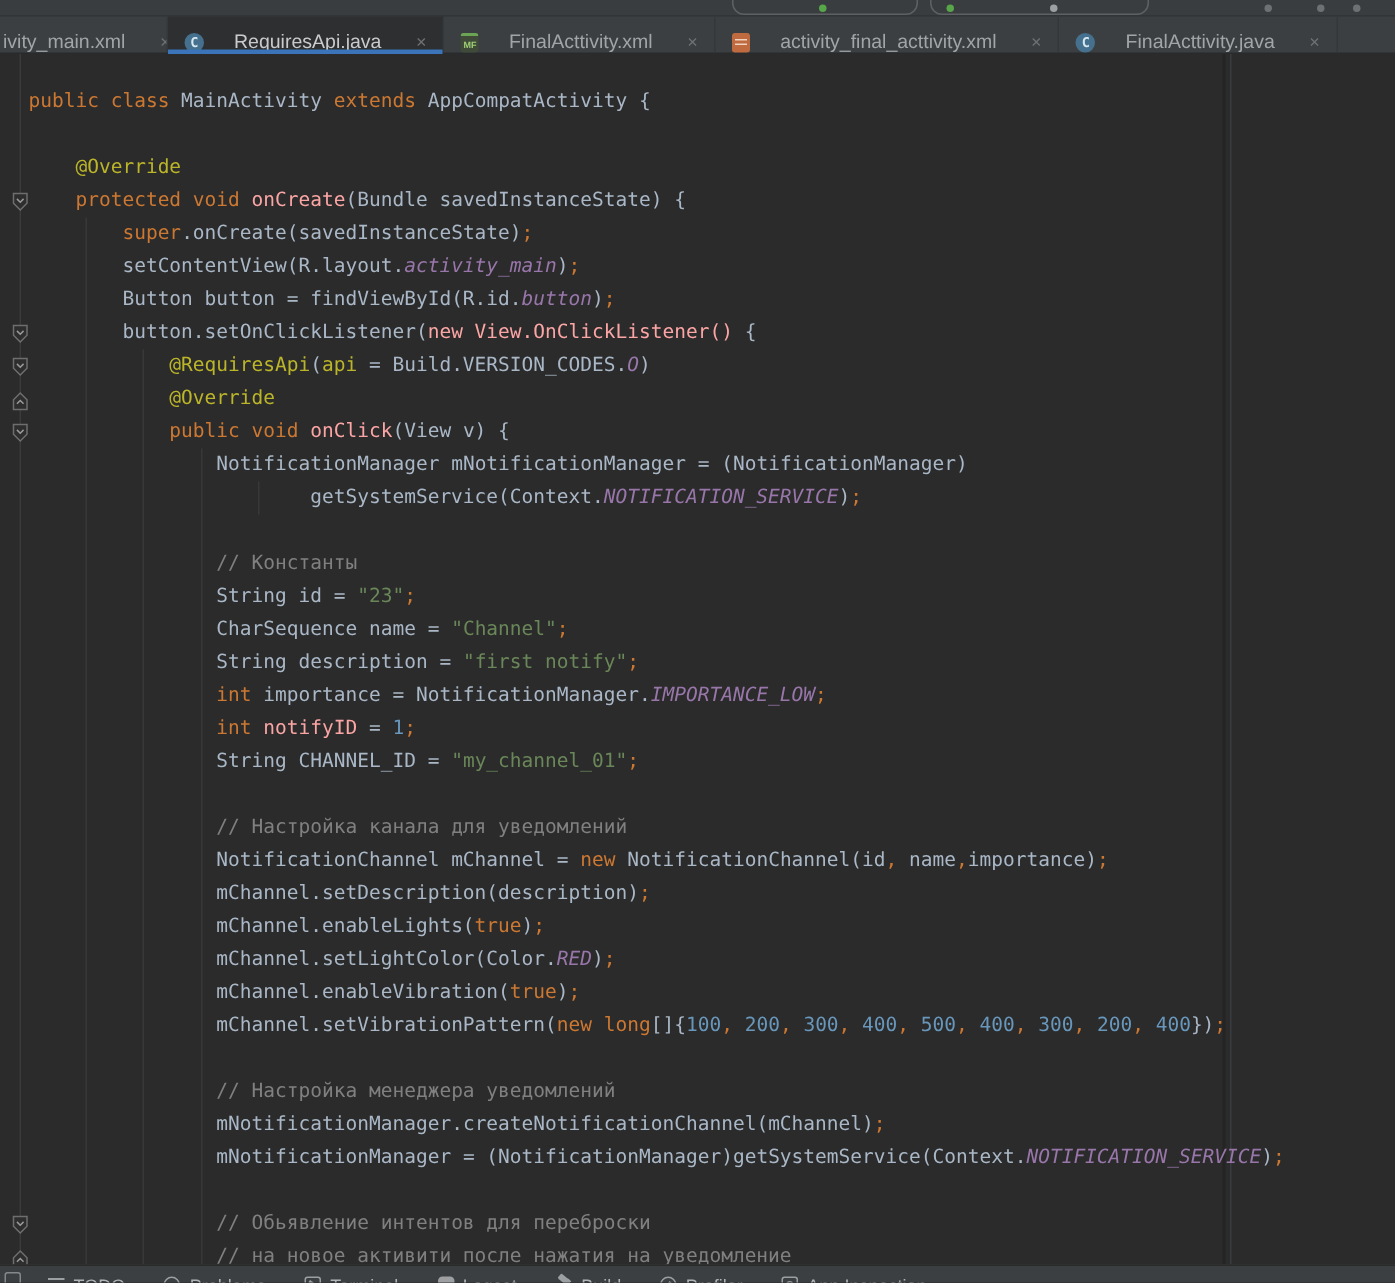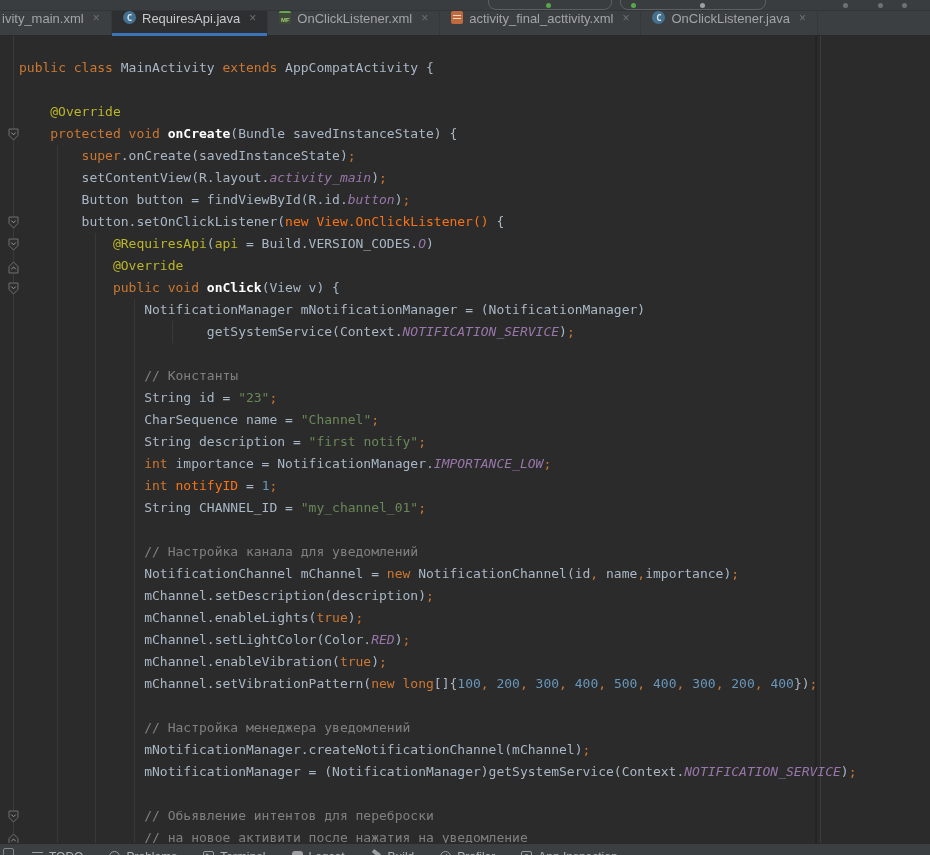--- a/index.html
+++ b/index.html
@@ -6,21 +6,21 @@
   body{
     width:930px;height:855px;overflow:hidden;position:relative;
     background:#2B2B2B;font-family:"Liberation Sans",sans-serif;
   }
   
   .toolbar-strip{position:absolute;top:0;left:0;width:930px;height:10px;background:#3A3D3F;overflow:hidden;border-bottom:1px solid #323537}
   .tb-group{position:absolute;top:-9px;height:17px;border:1px solid #5E6163;border-radius:8px}
   .tb-dot{position:absolute;width:5px;height:5px;border-radius:50%;top:3px}
   
   .tabbar{position:absolute;top:11px;left:0;width:930px;height:25px;background:#3C3F41;display:flex;align-items:stretch;border-bottom:1px solid #282B2D;box-sizing:border-box}
-  .tab{display:flex;align-items:flex-start;gap:6px;padding:0 11px;font-size:13px;color:#A2A5A8;border-right:1px solid #35383A;position:relative;white-space:nowrap;cursor:default}
+  .tab{display:flex;align-items:flex-end;gap:20px;padding:0 11px;font-size:13px;color:#A2A5A8;border-right:1px solid #35383A;position:relative;white-space:nowrap;cursor:default}
   .tab.active{background:#2D2F31;color:#C9CBCD}
   .tab.active::after{content:"";position:absolute;left:0;right:0;bottom:-1px;height:3px;background:#3B74B8}
   .tab.first{width:112px;box-sizing:border-box;padding-left:2px;overflow:hidden}
   .tab .close{color:#6E7173;font-size:12px;margin-left:3px}
   .icn{display:inline-flex;align-items:center;justify-content:center;flex:none}
   .class-icon{width:13px;height:13px;border-radius:50%;background:#45718F;color:#D6E7F0;font-size:9px;font-weight:bold;font-family:"DejaVu Sans Mono",monospace}
   .manifest-icon{width:12px;height:13px;border-radius:2px;background:#3F4A39;color:#9FD076;font-size:6px;font-weight:bold;align-items:flex-end;padding-bottom:1px;box-sizing:border-box;border-top:2px solid #6BA455}
   .layout-xml-icon{width:12px;height:13px;border-radius:2px;background:#BF6B3F;position:relative}
   .layout-xml-icon::before{content:"";position:absolute;left:2px;right:2px;top:4px;height:1px;background:#F0D4C2;box-shadow:0 3px 0 #F0D4C2}
   
@@ -30,22 +30,22 @@
   .margin-guide-dark{position:absolute;left:815px;top:0;bottom:0;width:2px;background:#242424}
   .margin-guide-light{position:absolute;left:820px;top:0;bottom:0;width:1px;background:#3A3D3F}
   #code{position:absolute;top:0;left:0;right:0;padding-top:21px;font-size:13px;line-height:22px;white-space:pre;color:#A9B7C6;z-index:2}
   .line{height:22px}
   .k{color:#CC7832}
   .s{color:#6A8759}
   .n{color:#6897BB}
   .c{color:#808080}
   .a{color:#BBB529}
   .i{color:#9876AA;font-style:italic}
-  .m{color:#ffffff;font-weight:bold}
-  .g{color:#f97316}
+  .m{color:#fca5a5;font-weight:normal}
+  .g{color:#fca5a5}
   .u{text-underline-offset:3px}
   .fold-marker{position:absolute;left:8px;z-index:3}
   
   .bottombar{position:absolute;top:843px;left:0;width:930px;height:26px;background:#3C3F41;border-top:1px solid #2A2A2A;display:flex;align-items:center;padding-left:32px;box-sizing:border-box;font-size:12px;color:#B0B3B5;z-index:5}
   .bbitem{display:flex;align-items:center;gap:6px;margin-right:26px;white-space:nowrap}
   .ic{width:11px;height:11px;box-sizing:border-box;flex:none;position:relative;opacity:.9}
   .ic-todo{background:repeating-linear-gradient(to bottom,#A7AAAC 0 1.5px,transparent 1.5px 4.5px);height:10px;margin-top:1px}
   .ic-problems{border:1.5px solid #A7AAAC;border-radius:50%}
   .ic-terminal{border:1.5px solid #A7AAAC;border-radius:2px}
   .ic-terminal::before{content:"";position:absolute;left:2px;top:2px;width:3px;height:1.5px;background:#A7AAAC;transform:rotate(35deg)}
@@ -78,31 +78,31 @@
       <span>ivity_main.xml</span>
       <span class="close">×</span>
     </div>
     <div class="tab active">
       <span class="icn class-icon">C</span>
       <span>RequiresApi.java</span>
       <span class="close">×</span>
     </div>
     <div class="tab">
       <span class="icn manifest-icon">MF</span>
-      <span>OnClickListener.xml</span>
+      <span>FinalActtivity.xml</span>
       <span class="close">×</span>
     </div>
     <div class="tab">
       <span class="icn layout-xml-icon"></span>
       <span>activity_final_acttivity.xml</span>
       <span class="close">×</span>
     </div>
     <div class="tab">
       <span class="icn class-icon">C</span>
-      <span>OnClickListener.java</span>
+      <span>FinalActtivity.java</span>
       <span class="close">×</span>
     </div>
   </div>
 
 <div class="editor" id="editor">
   <div class="margin-guide-dark"></div>
   <div class="margin-guide-light"></div>
   <div class="fold-line"></div>
   <div id="guides">
       <div class="indent-guide" style="top: 109px; height: 698px; left: calc(4ch + 18px);"></div>

